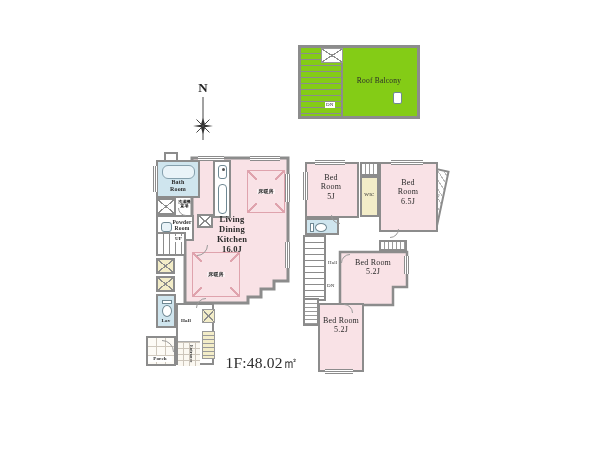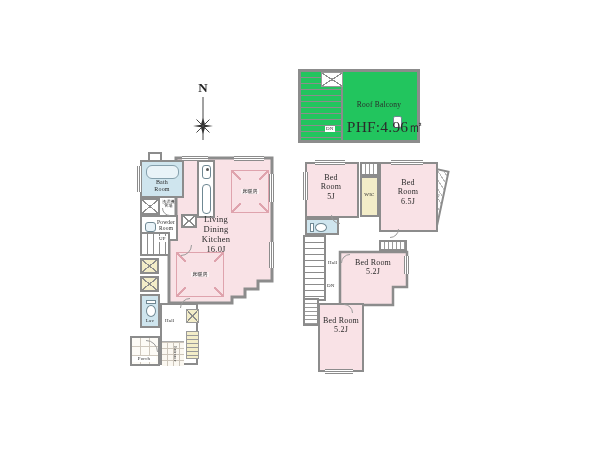--- a/index.html
+++ b/index.html
@@ -3,21 +3,21 @@
 <meta charset="utf-8">
 <style>
   :root{
     --wall:#8c8c8c; --room-pink:#f9e2e6; --wet-blue:#cfe5ee;
     --closet-yellow:#f3edc8; --heat-accent:#dfa3ad; --text:#2b2b2b;
   }
   html,body{margin:0;padding:0;background:#fff;}
   #canvas{position:relative;width:600px;height:450px;background:#fff;overflow:hidden;
           font-family:"Liberation Serif","DejaVu Serif","DejaVu Sans",serif;}
   .abs{position:absolute;}
-  .plan{position:absolute;box-sizing:border-box;background:#22c55e;border:3px solid var(--wall);margin-top:24px;}
+  .plan{position:absolute;box-sizing:border-box;background:#84cc16;border:3px solid var(--wall);}
   .floor{position:absolute;}
   .room{position:absolute;box-sizing:border-box;background:#fff;border:2px solid var(--wall);}
   .pink{background:var(--room-pink);}
   .blue{background:var(--wet-blue);}
   .yellow{background:var(--closet-yellow);}
   .lbl{position:absolute;color:var(--text);text-align:center;line-height:1.18;letter-spacing:.2px;z-index:6;}
   .room-lbl{font-size:8px;}
   .tiny{font-size:5px;}
   .micro{font-size:4px;line-height:1.1;}
   .area-lbl{font-size:15.5px;white-space:nowrap;}
@@ -78,23 +78,22 @@
     </svg>
   </div>
 
   <div class="plan" style="left:298px;top:45px;width:122px;height:74px;">
     <div class="abs stairs-h" style="left:0;top:0;width:40px;height:68px;border-right:2px solid var(--wall);"></div>
     <div class="abs xbox" style="left:20px;top:0;width:20px;height:13px;border:1px solid #999;background-color:#fff;"></div>
     <div class="lbl tiny chip" style="left:24px;top:54px;">DN</div>
     <div class="lbl" style="left:40px;top:29px;width:76px;font-size:7.5px;">Roof Balcony</div>
     <div class="fixture" style="left:92px;top:44px;width:9px;height:12px;border-radius:2px;"></div>
   </div>
-  <div class="lbl area-lbl" style="left:334px;top:118px;width:90px;text-align:right;">PHF:4.96㎡</div>
-
-  <div class="floor" style="left:124px;top:150px;width:152px;height:226px;">
+
+  <div class="floor" style="left:140px;top:150px;width:152px;height:226px;font-weight:bold;">
 
     <svg width="152" height="226" viewBox="0 0 152 226" style="left:0;top:0;">
       <polygon class="ldk-poly" points="52,8 148,8 148,131 134,131 134,139 121,139 121,147 108,147 108,153 45,153 45,80 52,80"></polygon>
     </svg>
 
     <div class="room" style="left:24px;top:2px;width:14px;height:10px;"></div>
 
     <div class="room blue" style="left:16px;top:10px;width:44px;height:38px;">
       <div class="tub" style="left:4px;top:3px;width:33px;height:14px;"></div>
     </div>
@@ -156,20 +155,21 @@
     <div class="win-v" style="left:13px;top:16px;height:26px;"></div>
     <div class="win-h" style="left:58px;top:6px;width:26px;"></div>
     <div class="win-h" style="left:110px;top:6px;width:30px;"></div>
     <div class="win-v" style="left:145px;top:24px;height:28px;"></div>
     <div class="win-v" style="left:145px;top:92px;height:26px;"></div>
 
     <div class="arc" style="left:46px;top:84px;width:20px;height:20px;transform:rotate(180deg);"></div>
     <div class="arc" style="left:56px;top:148px;width:18px;height:18px;"></div>
     <div class="arc" style="left:38px;top:50px;width:14px;height:14px;transform:rotate(270deg);"></div>
   </div>
+  <div class="lbl area-lbl" style="left:214px;top:354px;width:96px;">1F:48.02㎡</div>
 
   <div class="floor" style="left:303px;top:158px;width:154px;height:216px;">
 
     <div class="room hatch-d" style="left:133px;top:10px;width:14px;height:60px;transform:rotate(12deg);transform-origin:top left;">
       <div class="lbl micro vert" style="left:3px;top:8px;height:44px;">Balcony</div>
     </div>
 
     <div class="room pink" style="left:2px;top:4px;width:54px;height:56px;"></div>
     <div class="lbl room-lbl" style="left:14px;top:15px;width:28px;">
       <span class="blk">Bed Room</span>

